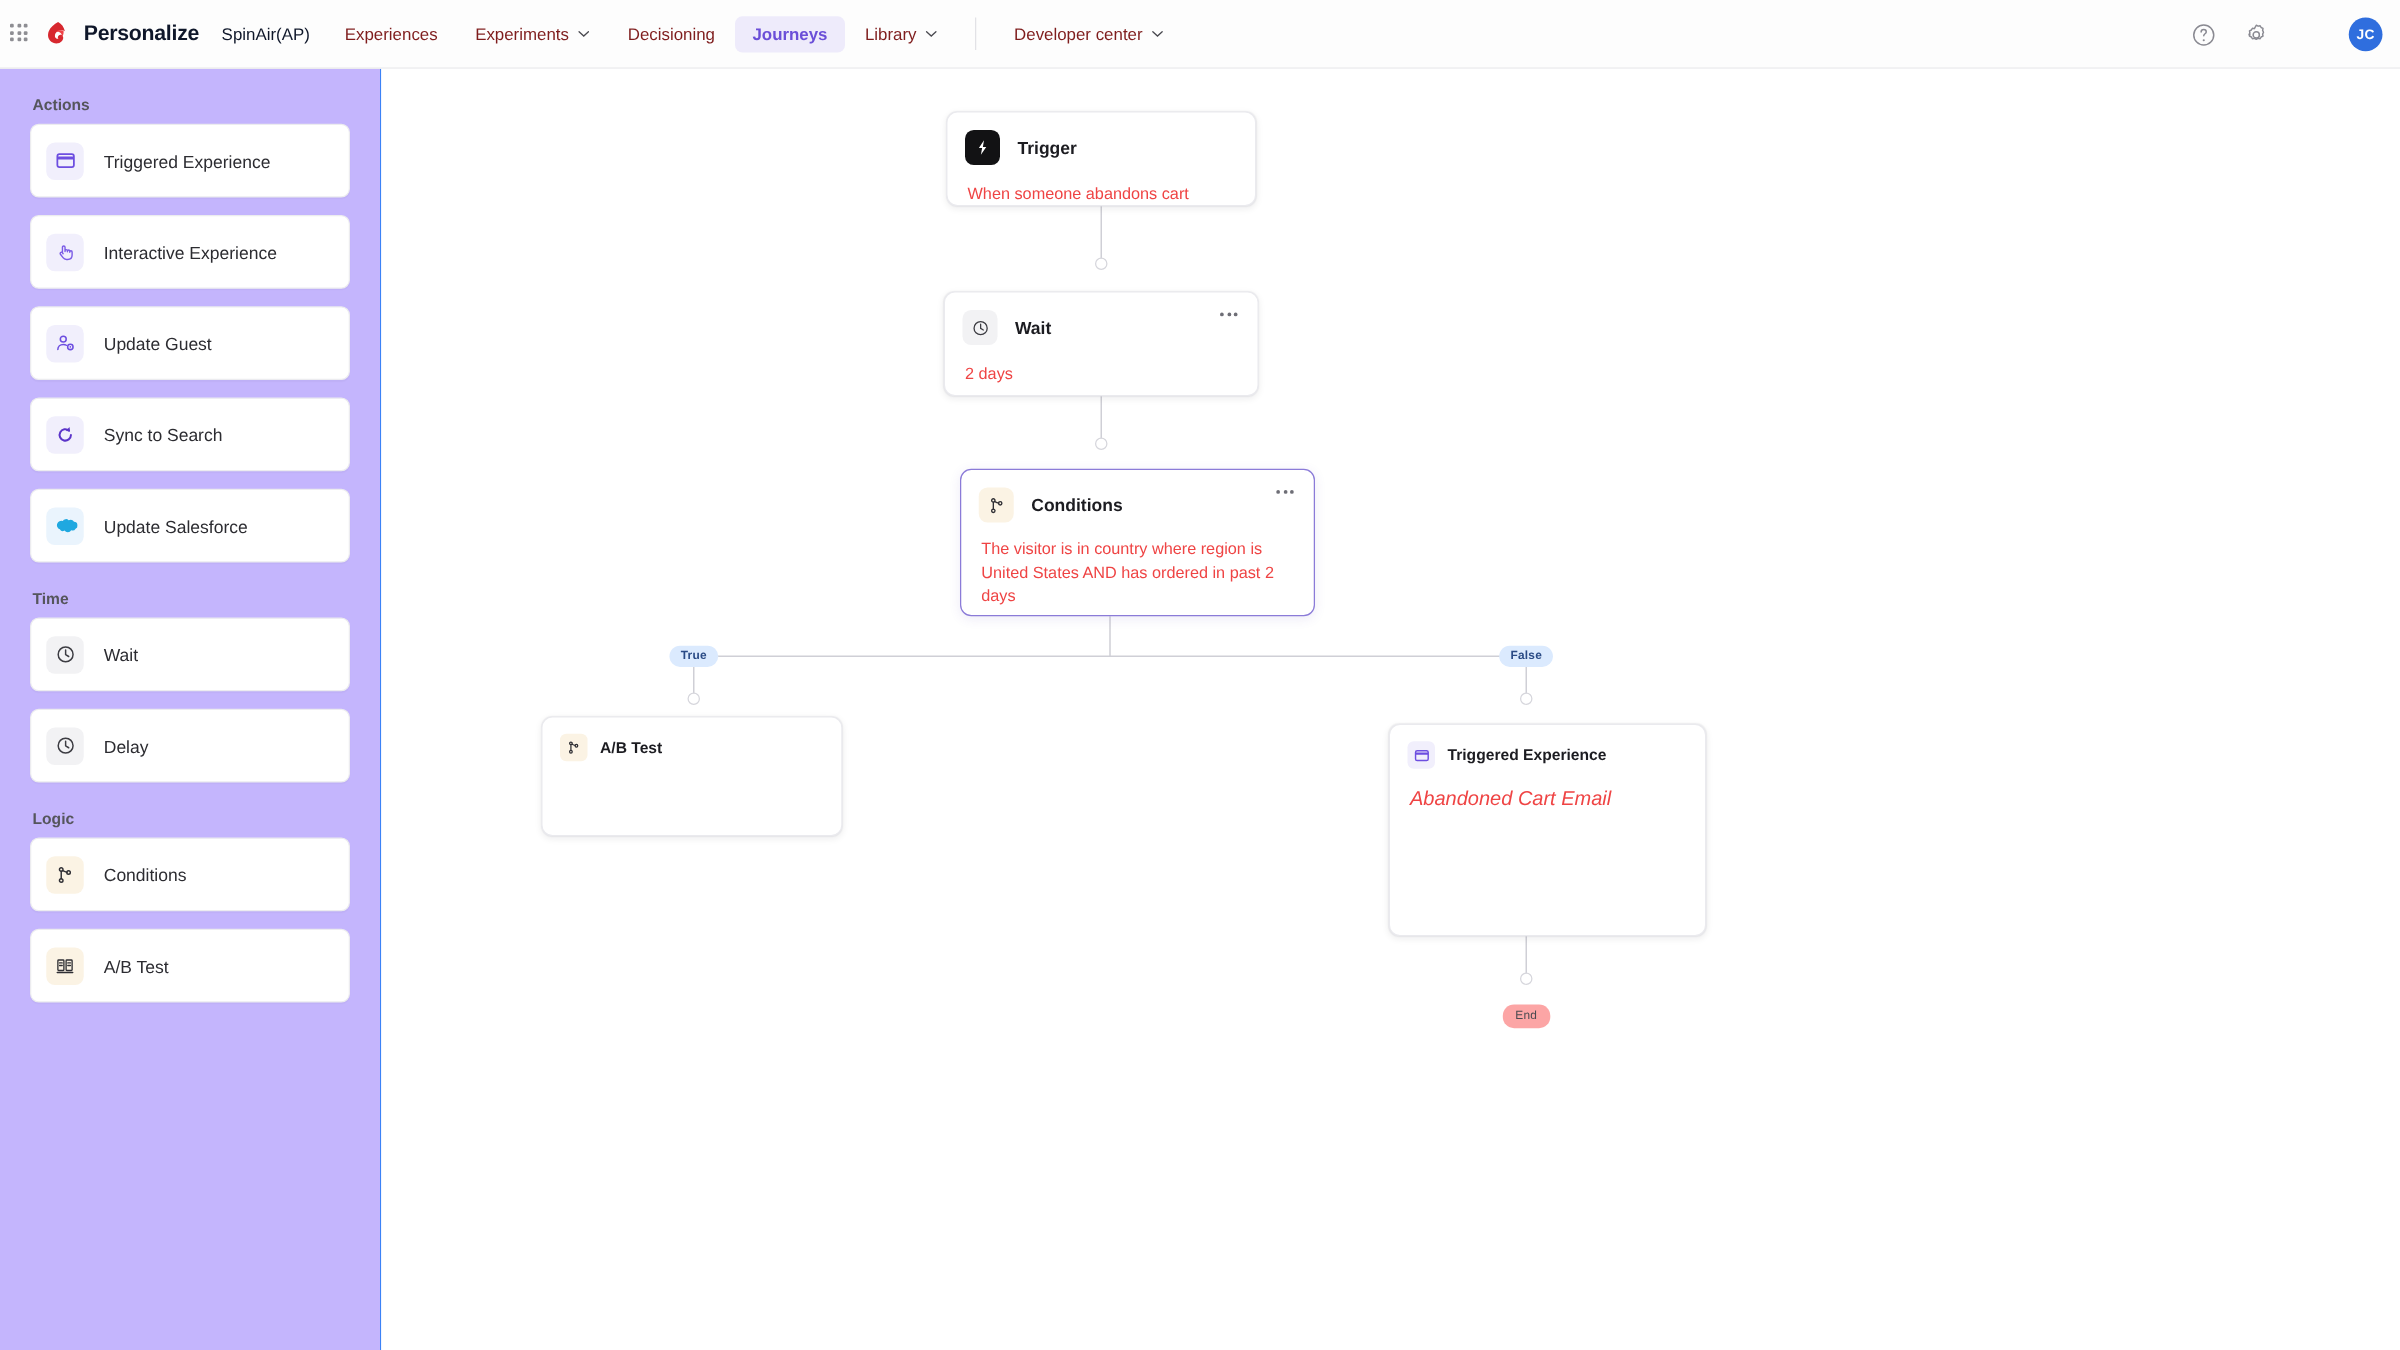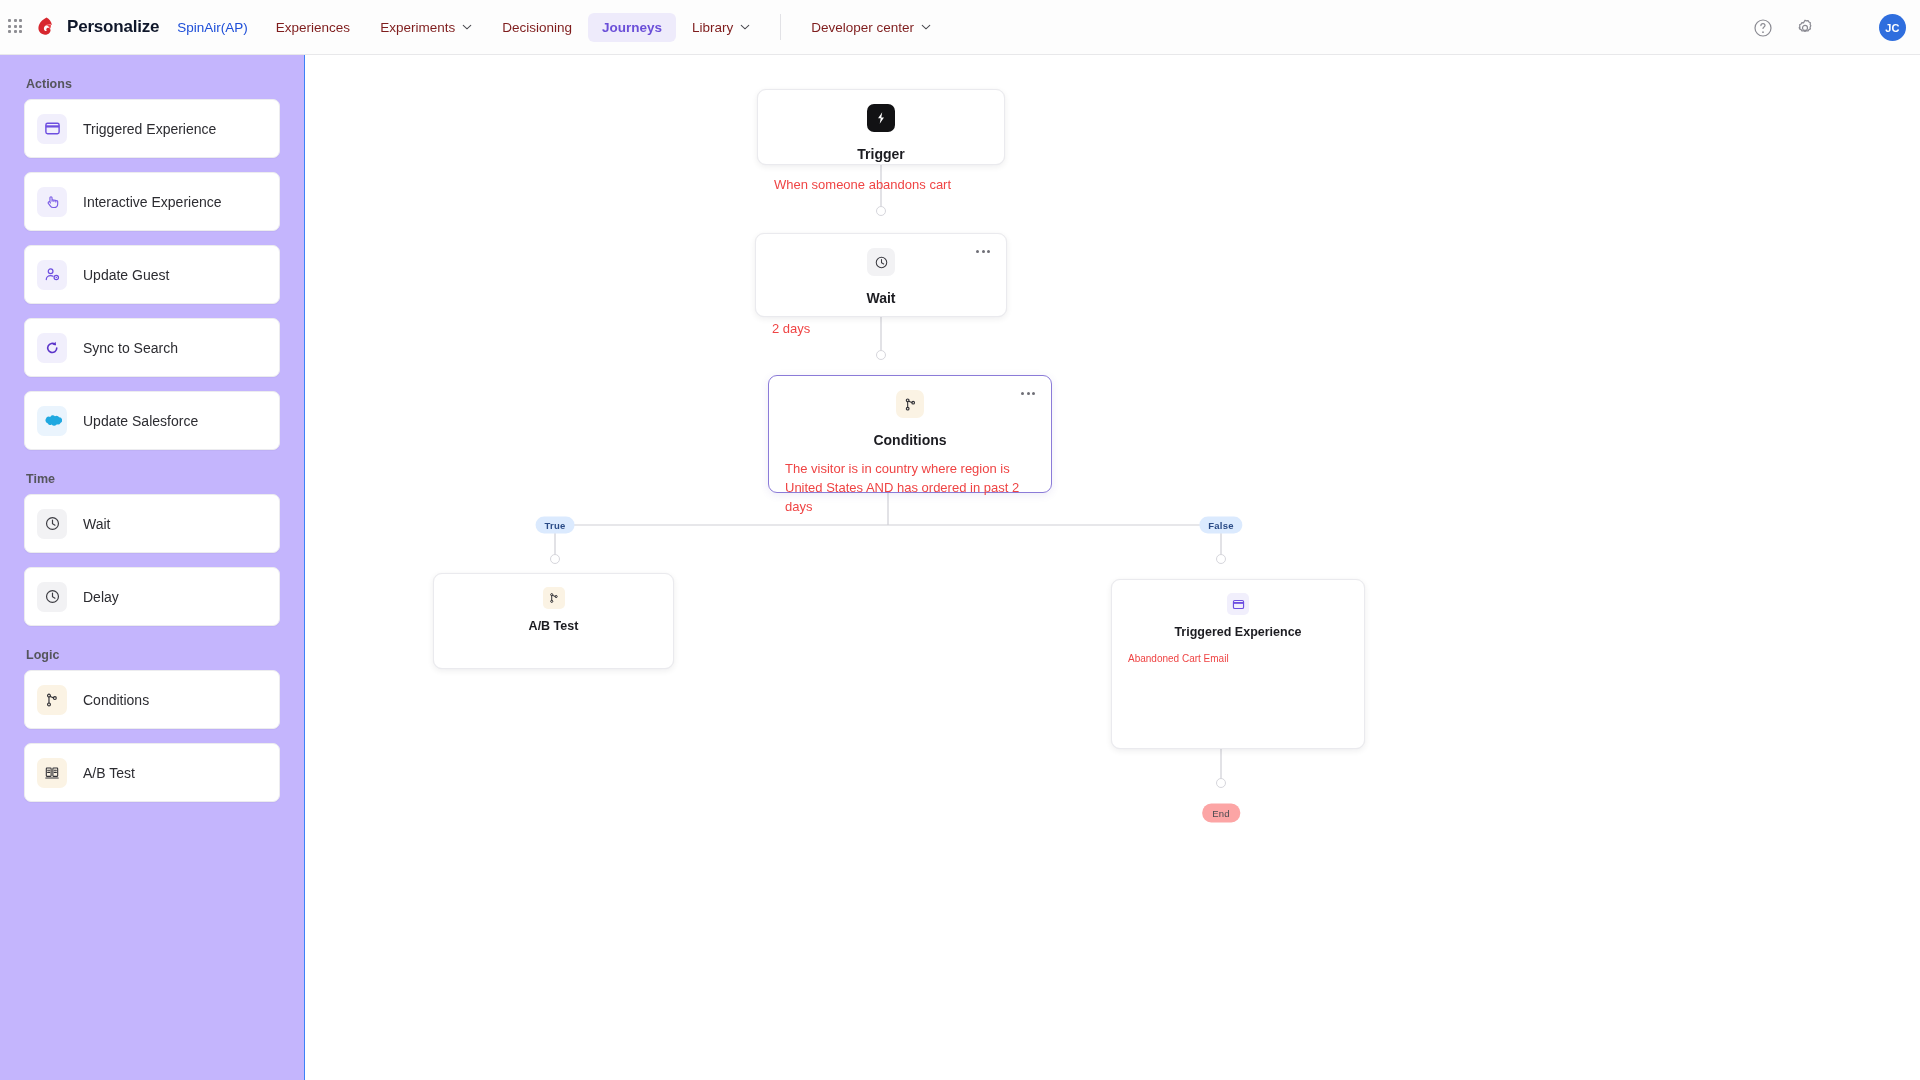--- a/index.html
+++ b/index.html
@@ -29,21 +29,21 @@
     gap: 2.5px;
     cursor: pointer;
   }
   .grid-icon i { background: #8e8e93; border-radius: 1px; display: block; }
 
   .brand { display: flex; align-items: center; gap: 9px; margin-right: 12px; }
   .logo-flame { width: 24px; height: 24px; display:block; }
   .brand-name {
     font-size: 17px; font-weight: bold; color: #0f172a; letter-spacing: -0.2px;
   }
-  .tenant { font-size: 13.5px; color: #1d4ed8; margin-left: 6px; margin-right: 14px; }
+  .tenant { font-size: 13.5px; color: #0f172a; margin-left: 6px; margin-right: 14px; }
 
   .nav { display: flex; align-items: center; gap: 2px; }
   .nav-item {
     display: flex; align-items: center; gap: 7px;
     font-size: 13.5px; color: #7f1d1d;
     padding: 7px 14px; border-radius: 6px; cursor: pointer;
     white-space: nowrap;
   }
   .nav-item.active { color: #6b4fd8; background: #eeebfb; font-weight: bold; }
   .chev { width: 10px; height: 6px; display:block; }
@@ -114,21 +114,20 @@
     box-shadow: 0 2px 6px rgba(20,20,35,0.07), 0 0 1px rgba(20,20,35,0.06);
   }
   .node.selected {
     border: 1.5px solid #8b7bd8;
     box-shadow: 0 2px 9px rgba(80,60,180,0.10);
   }
   .node-head {
     display: flex; align-items: center; gap: 14px;
     padding: 14px 14px 0 14px;
     position: relative;
-    flex-direction: column;
   }
   .node-ico {
     width: 28px; height: 28px; border-radius: 7px;
     display: flex; align-items: center; justify-content: center;
     flex: 0 0 28px;
   }
   .ico-black { background: #121214; }
   .node-title { font-size: 14px; font-weight: bold; color: #1c1c21; }
   .node-body {
     padding: 14px 16px 14px 16px;
@@ -451,18 +450,18 @@
       <div class="node" style="left:806px; top:524px; width:254px; height:170px;">
         <div class="node-head compact">
           <span class="node-ico ico-purple">
             <svg width="13" height="13" viewBox="0 0 18 18">
               <rect x="2" y="3.5" width="14" height="11" rx="1.8" fill="none" stroke="#6d4ee0" stroke-width="1.6"></rect>
               <path d="M2 6.8h14" stroke="#6d4ee0" stroke-width="2.6"></path>
             </svg>
           </span>
           <span class="node-title">Triggered Experience</span>
         </div>
-        <div class="node-body" style="font-size:10px; padding-top:13px;">Abandoned Cart Email</div>
+        <div class="node-body" style="font-size:16px; padding-top:13px;font-style:italic;">Abandoned Cart Email</div>
       </div>
 
     </div>
   </div>
 </div>
 
 </body></html>

